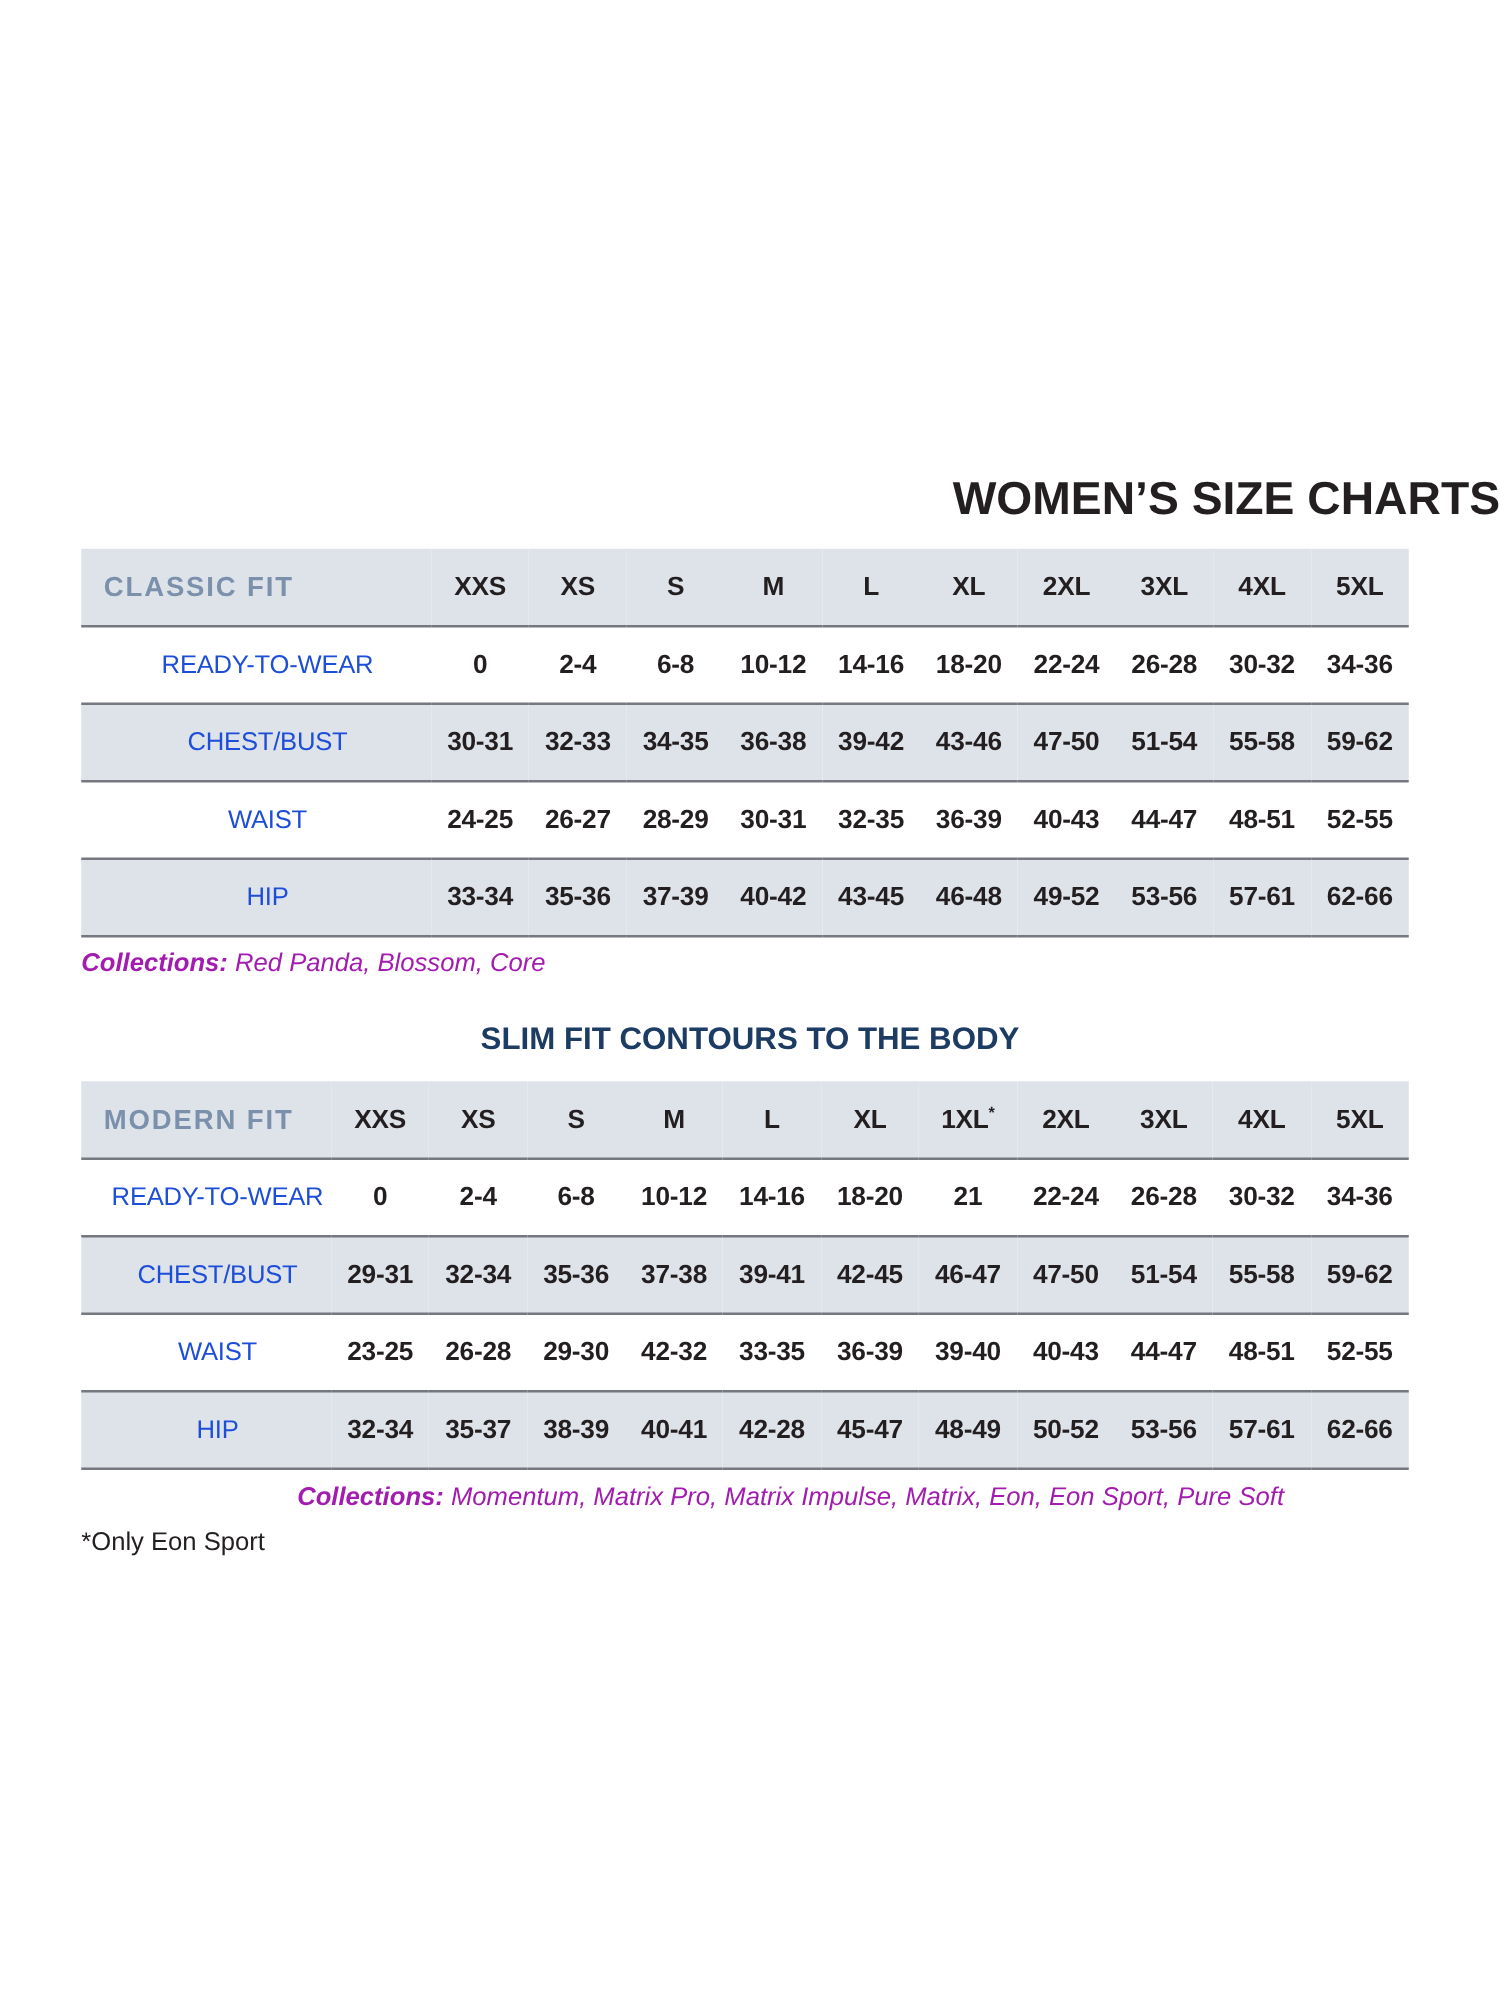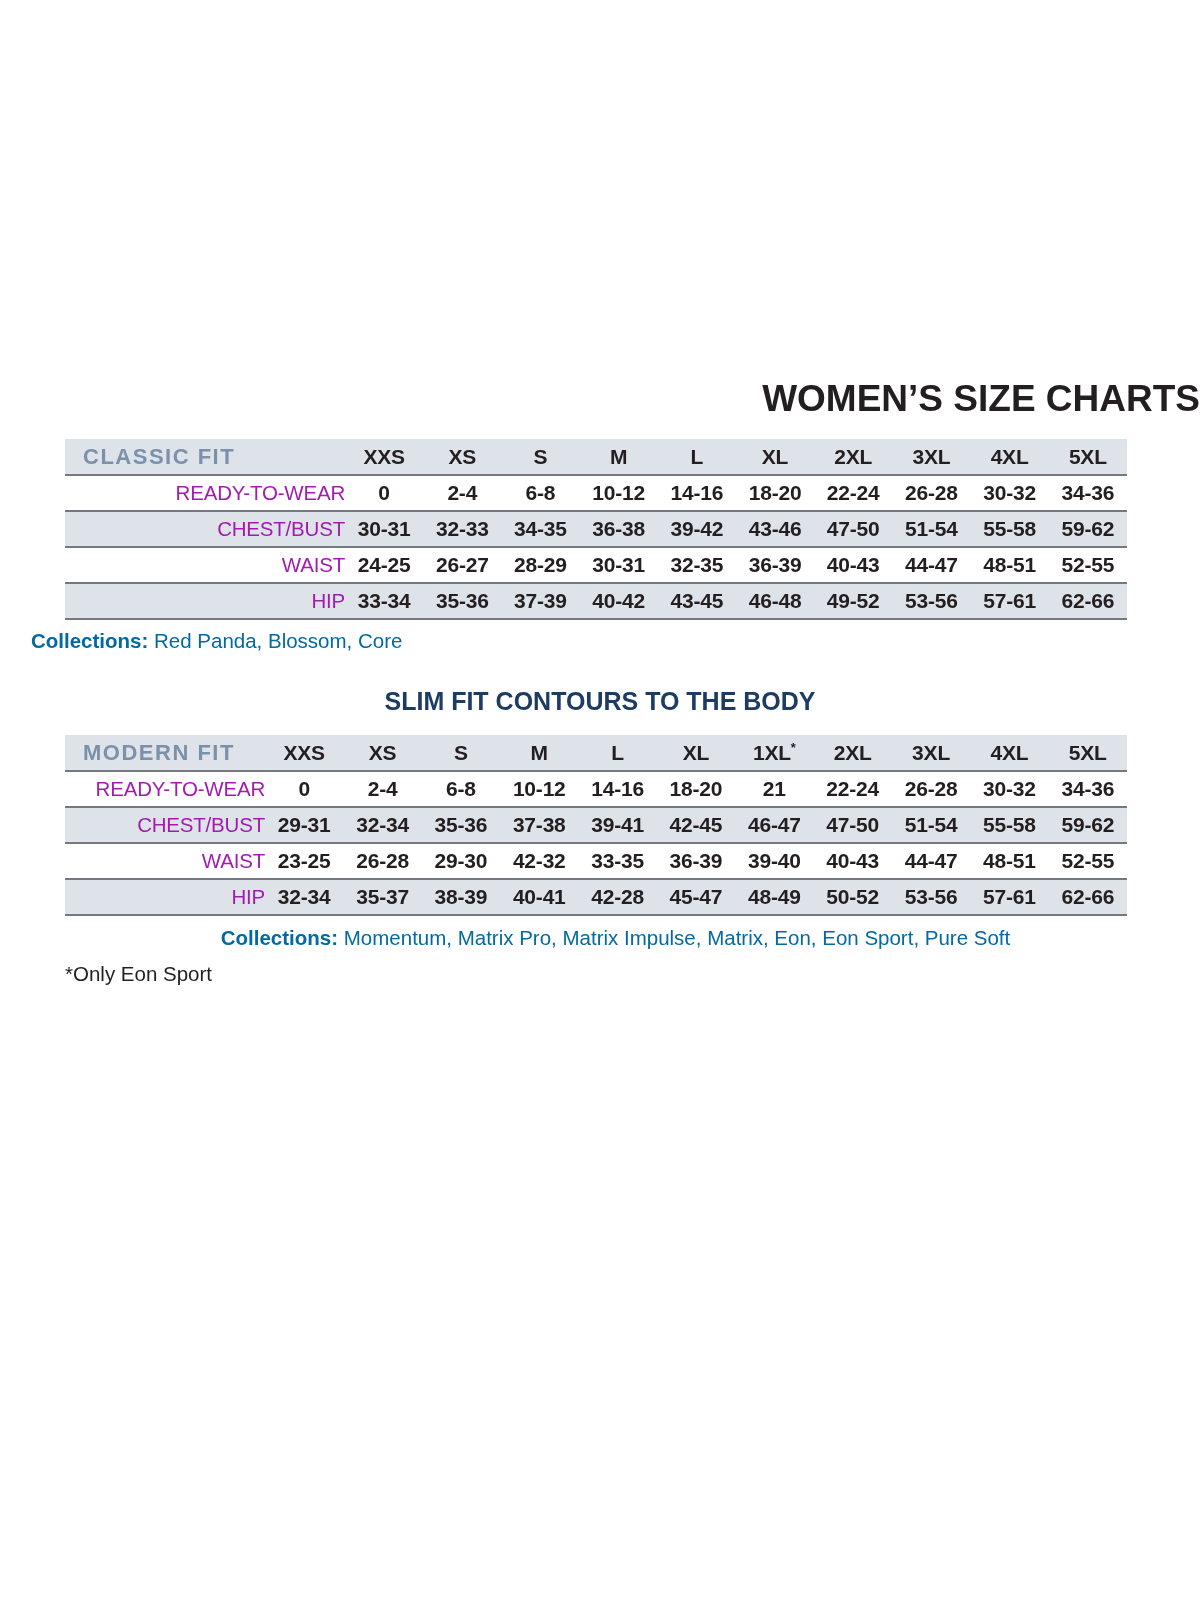--- a/index.html
+++ b/index.html
@@ -31,57 +31,58 @@
     letter-spacing: 0px;
   }
   .subtitle-1 { margin-top: 37px; }
   .subtitle-2 { margin-top: 34px; }
   .size-table {
     width: 1062px;
     margin: 19px auto 0 65px;
     border-collapse: collapse;
     table-layout: fixed;
   }
-  .size-table tr { height: 36px; }
+  .size-table tr { height: 62px; }
   .size-table th, .size-table td {
     border-bottom: 2px solid #75797f;
     font-size: 21px;
     text-align: center;
     vertical-align: middle;
     padding: 0;
     letter-spacing: -0.2px;
   }
   .size-table .row-gray { background: #dee2e9; }
   .size-table .row-white { background: #ffffff; }
   .size-table .fit-label {
     text-align: left;
     padding-left: 18px;
     color: #7b91ab;
     font-weight: bold;
     font-size: 22px;
     letter-spacing: 1.5px;
   }
   .size-table .row-label {
-    text-align: right;
+    text-align: center;
     padding-left: 18px;
     font-weight: normal;
     font-size: 20.5px;
-    color: #a21caf;
+    color: #1d4ed8;
     letter-spacing: -0.2px;
   }
   .size-table th.size-col { font-weight: bold; color: #231f20; }
   .size-table td.value-cell { font-weight: bold; color: #231f20; }
   .size-table sup { font-size: 13px; vertical-align: super; line-height: 0; }
   
   table[data-section="0"] .col-label { width: 280px; }
   table[data-section="1"] .col-label { width: 200px; }
   .collections-line {
-    margin-left: 31px;
+    margin-left: 65px;
     font-size: 20.5px;
-    color: #0369a1;
+    color: #a21caf;
+    font-style: italic;
   }
   .collections-1 { margin-top: 9px; }
   .collections-2 { margin-top: 10px; text-align: center; }
   .collections-line .c-label { font-weight: bold; }
   .footnote {
     margin-left: 65px;
     margin-top: 12px;
     font-size: 20.5px;
     color: #231f20;
   }

